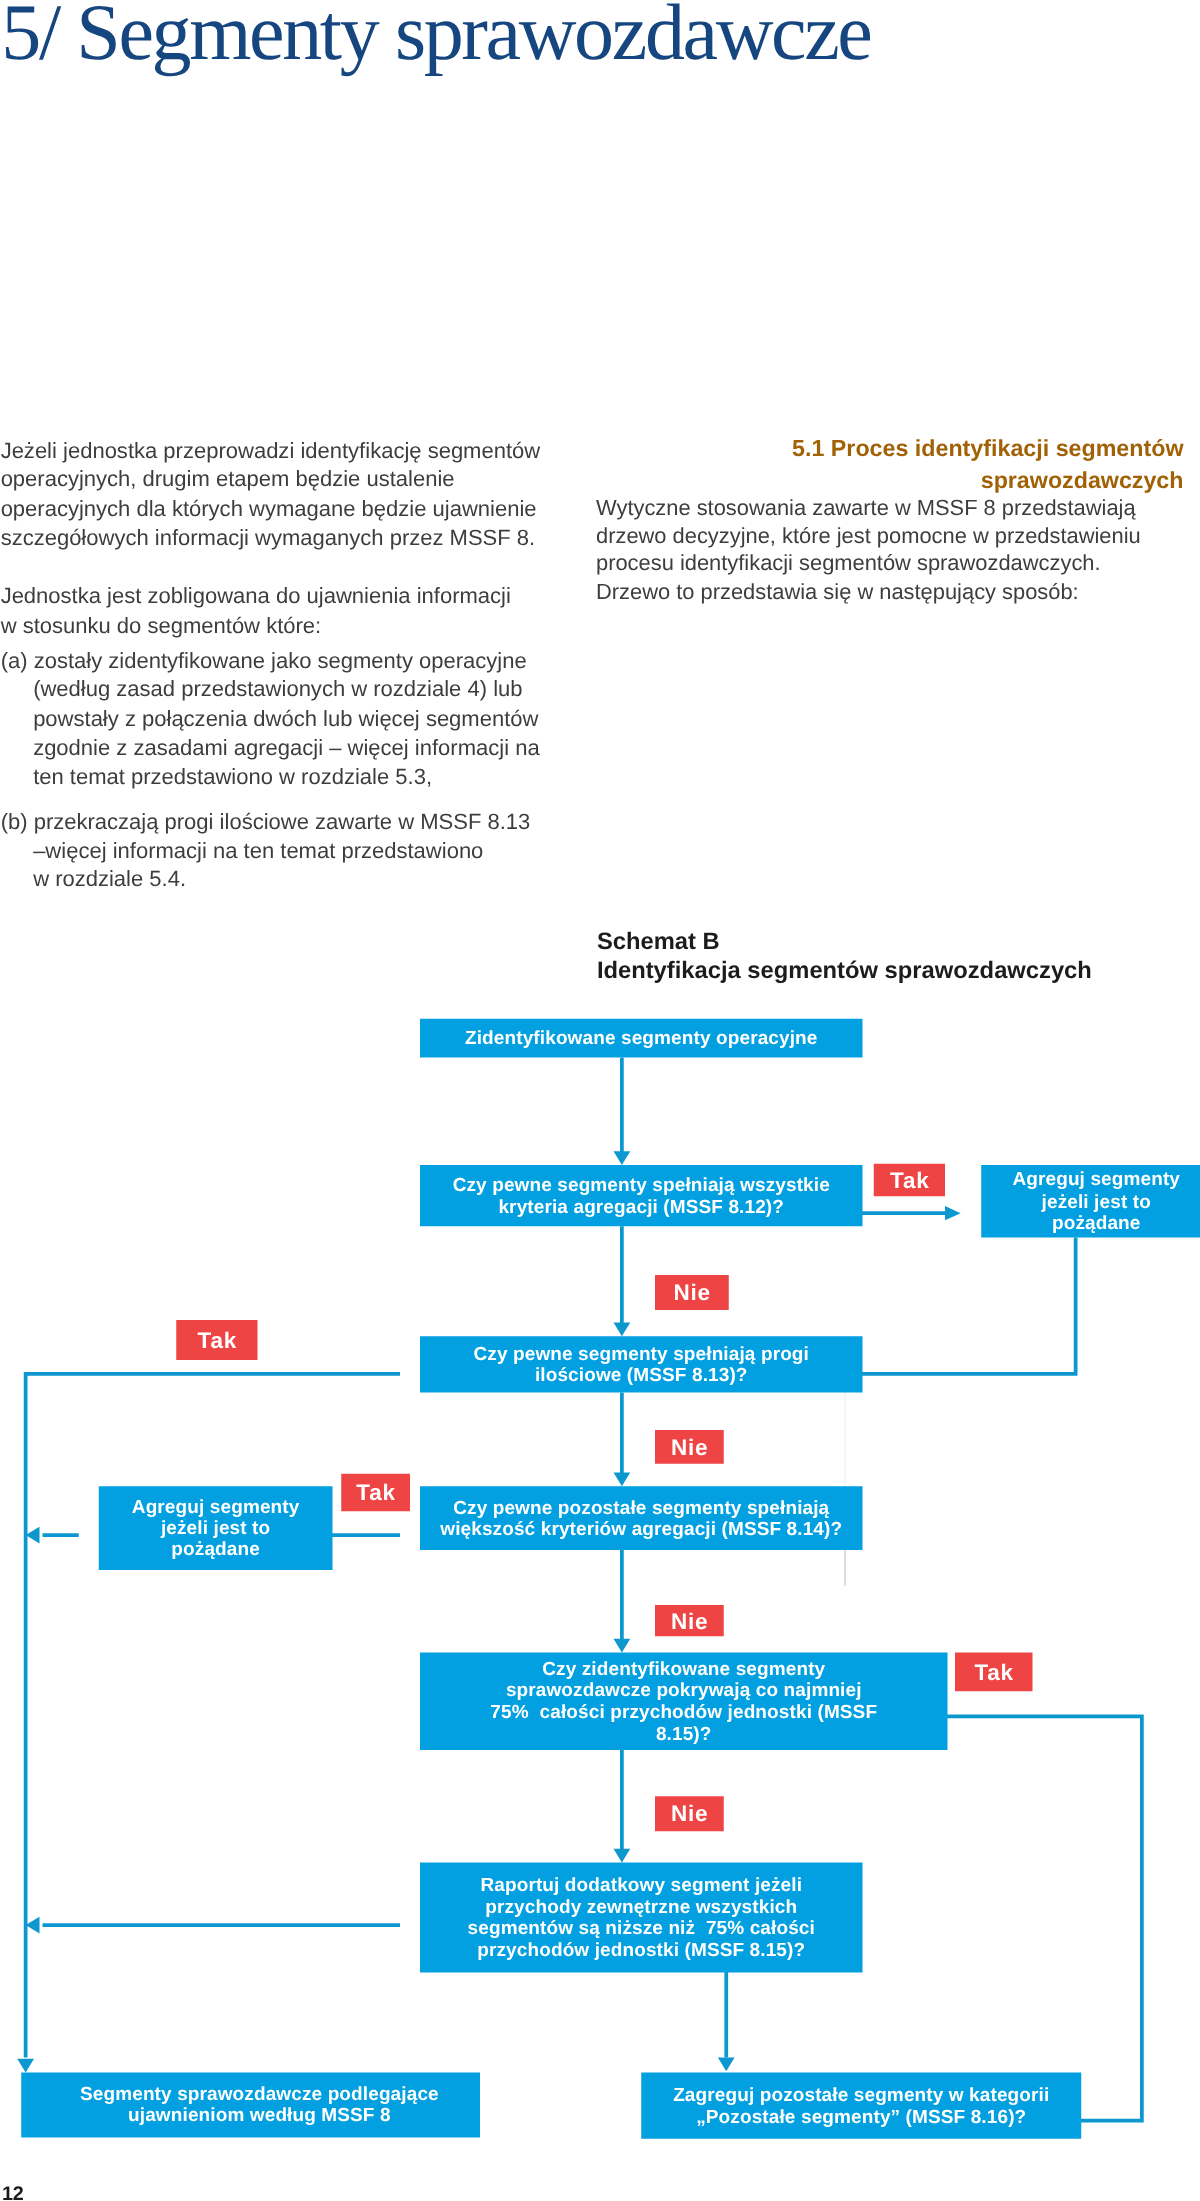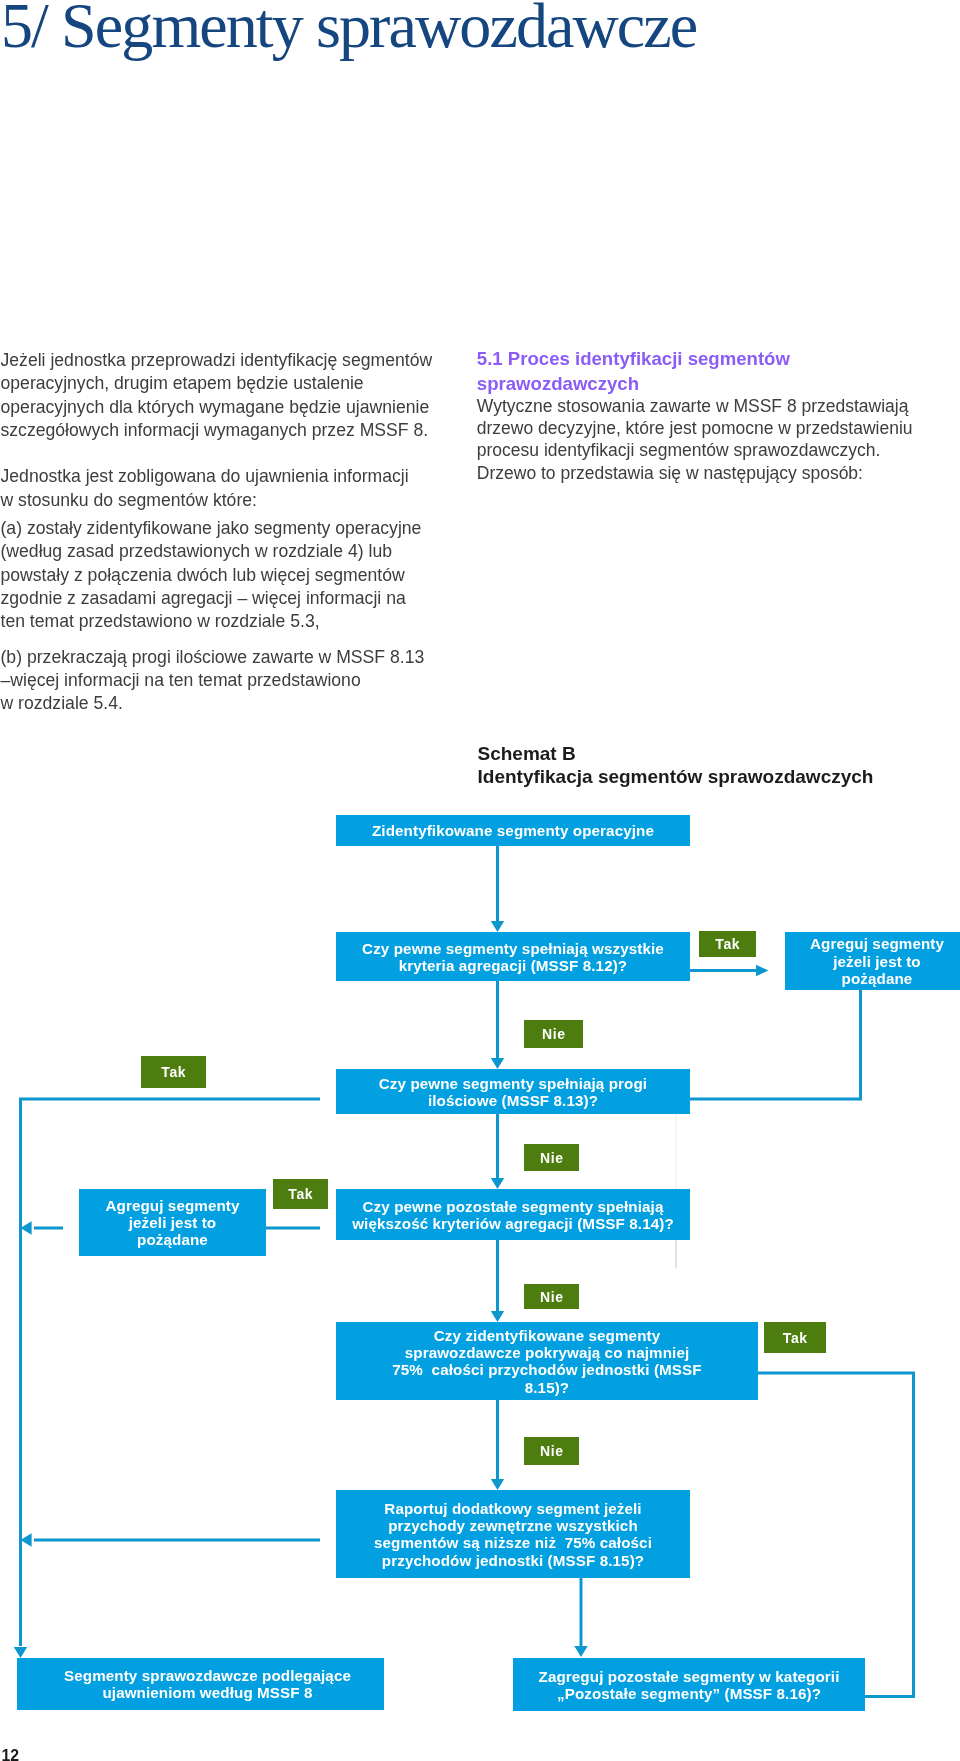--- a/index.html
+++ b/index.html
@@ -11,36 +11,36 @@
   #title{position:absolute;left:1px;top:-11px;font-family:"Liberation Serif",serif;
          font-size:64px;font-weight:400;color:#16467f;letter-spacing:-1.9px;white-space:nowrap;}
 
   .col{position:absolute;color:#3d3d3d;}
   #colL{left:0.5px;top:349.1px;width:470px;font-size:17.62px;line-height:23.25px;}
   #colR{left:476.8px;top:346.8px;width:470px;font-size:17.5px;line-height:22.2px;}
   .ln{display:block;white-space:pre;}
   .gap{display:block;height:23.25px;}
   .gap2{display:block;height:12.2px;}
   .gap3{display:block;height:5.4px;}
-  .ind{}
-  .h-green{color:#8b5cf6;font-weight:bold;line-height:24.7px;font-size:18.6px;}
+  .ind{padding-left:26px;}
+  .h-green{color:#a16207;font-weight:bold;line-height:24.7px;font-size:18.6px;text-align:right;}
   #colR .ln.h-green + .ln:not(.h-green){margin-top:-1.3px;}
 
   #schemat{position:absolute;left:477.5px;top:742px;font-size:19.0px;line-height:23.2px;
            font-weight:bold;color:#1c1c1c;width:450px;}
 
   #pagenum{position:absolute;left:1.5px;top:1746.5px;font-size:15.8px;font-weight:bold;color:#1a1a1a;line-height:18px;}
 
   
   #flow{position:absolute;left:16px;top:0;width:960px;height:1761px;text-decoration:underline;}
   .box{position:absolute;background:#02a0e0;color:#ffffff;font-weight:bold;
        display:flex;align-items:center;justify-content:center;text-align:center;
        font-size:15.2px;line-height:17.2px;letter-spacing:.1px;}
-  .lbl{position:absolute;background:#4d7c0f;color:#ffffff;font-weight:bold;
-       display:flex;align-items:center;justify-content:center;font-size:14px;
+  .lbl{position:absolute;background:#ef4444;color:#ffffff;font-weight:bold;
+       display:flex;align-items:center;justify-content:center;font-size:18px;
        letter-spacing:.6px;text-indent:.6px;line-height:16px;}
   .box span{white-space:pre-wrap;position:relative;top:0.3px;}
   #flowlines{position:absolute;left:0;top:0;}
 
   #b-start{left:320px;top:815px;width:354px;height:31px;}
   #b-q1   {left:320px;top:932px;width:354px;height:49px;}
   #b-agg1 {left:769px;top:932px;width:184px;height:58px;}
   #b-q2   {left:320px;top:1069px;width:354px;height:45px;}
   #b-agg2 {left:63px; top:1189px;width:187px;height:67px;}
   #b-q3   {left:320px;top:1189px;width:354px;height:51px;}

